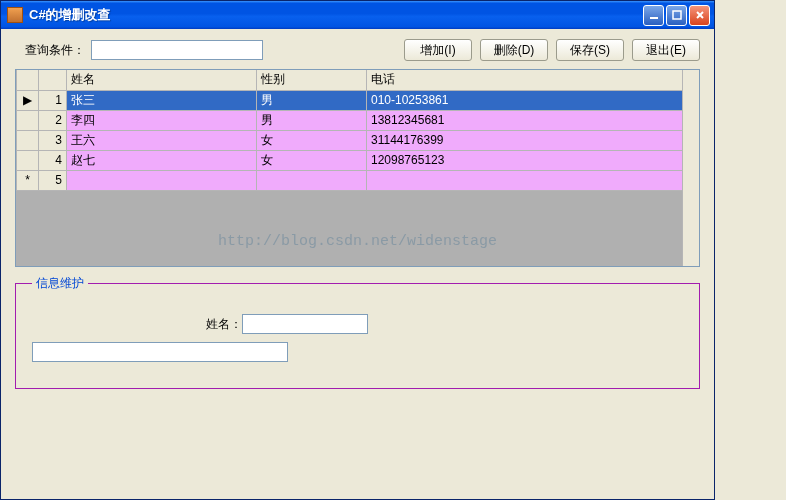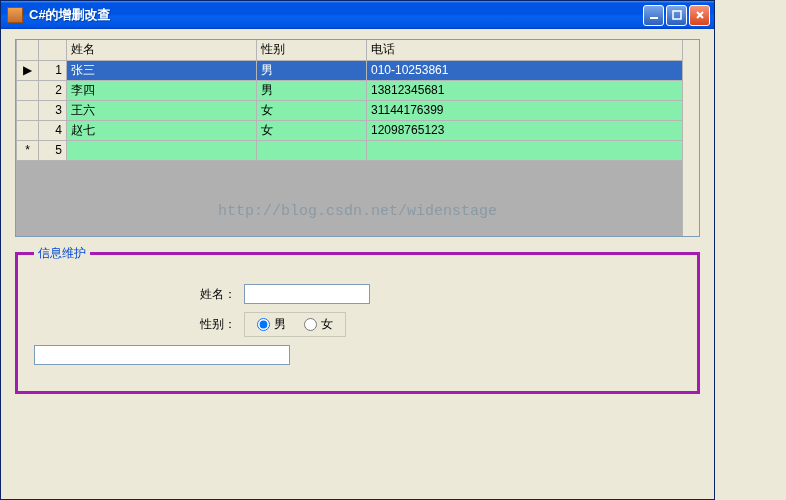--- a/index.html
+++ b/index.html
@@ -91,21 +91,21 @@
   .gridwrap {
     border: 1px solid #7f9db9;
     background: #b0b0b0;
     height: 198px;
     position: relative;
     margin-bottom: 8px;
   }
   table.grid {
     border-collapse: collapse;
     width: 100%;
-    background: #86efac;
+    background: #f0abfc;
     table-layout: fixed;
   }
   .grid th, .grid td {
     border: 1px solid #b5b5b5;
     height: 20px;
     text-align: left;
     padding: 0 4px;
     font-weight: normal;
     font-size: 12px;
     overflow: hidden;
@@ -145,38 +145,37 @@
     bottom: 16px;
     width: 100%;
     text-align: center;
     color: #8a9aa5;
     font-size: 15px;
     font-family: "Courier New", monospace;
     pointer-events: none;
   }
 
   fieldset.group {
-    border: 3px solid #a21caf;
+    border: 1px solid #a21caf;
     padding: 14px 16px 18px 16px;
     margin: 0;
   }
   fieldset.group legend {
     color: #0046d5;
     font-size: 12px;
     padding: 0 4px;
   }
   .formrow {
     display: flex;
     align-items: center;
     margin: 8px 0;
   }
   .formrow .flabel {
     width: 210px;
     text-align: right;
-    padding-right: 8px;
   }
   .formrow input[type=text] {
     height: 20px;
     border: 1px solid #7f9db9;
     font-size: 12px;
     padding: 0 3px;
     background: #fff;
   }
   .name-input { width: 126px; }
   .phone-input { width: 256px; }
@@ -214,20 +213,29 @@
         <svg width="10" height="10">
             <line x1="2" y1="2" x2="8" y2="8" stroke="#fff" stroke-width="2"></line>
             <line x1="8" y1="2" x2="2" y2="8" stroke="#fff" stroke-width="2"></line>
           </svg>
       </div>
     </div>
   </div>
 
   <div class="client">
 
+    <div class="toprow">
+      <span class="query-label">查询条件：</span>
+      <input type="text" value="" style="">
+      <div class="spacer"></div>
+      <button class="btn">增加(I)</button>
+      <button class="btn">删除(D)</button>
+      <button class="btn">保存(S)</button>
+      <button class="btn">退出(E)</button>
+    </div>
 
     <div class="gridwrap">
       <table class="grid">
         <colgroup>
           <col class="col-sel">
             <col class="col-num">
             <col class="col-name">
             <col class="col-gender">
             <col class="col-phone">
         </colgroup>
@@ -283,33 +291,20 @@
     </div>
 
     <fieldset class="group">
       <legend>信息维护</legend>
 
       <div class="formrow">
         <div class="flabel">姓名：</div>
         <input type="text" class="name-input" value="" style="">
       </div>
 
-      <div class="formrow">
-        <div class="flabel">性别：</div>
-        <div class="radiobox">
-          <label>
-            <input type="radio" name="gender" id="radio-male" checked="" style="">
-            <span>男</span>
-          </label>
-          <label>
-            <input type="radio" name="gender" id="radio-female" style="">
-            <span>女</span>
-          </label>
-        </div>
-      </div>
 
       <div class="formrow">
         <input type="text" class="phone-input" value="" style="">
       </div>
     </fieldset>
 
   </div>
 </div>
 
 </body></html>

